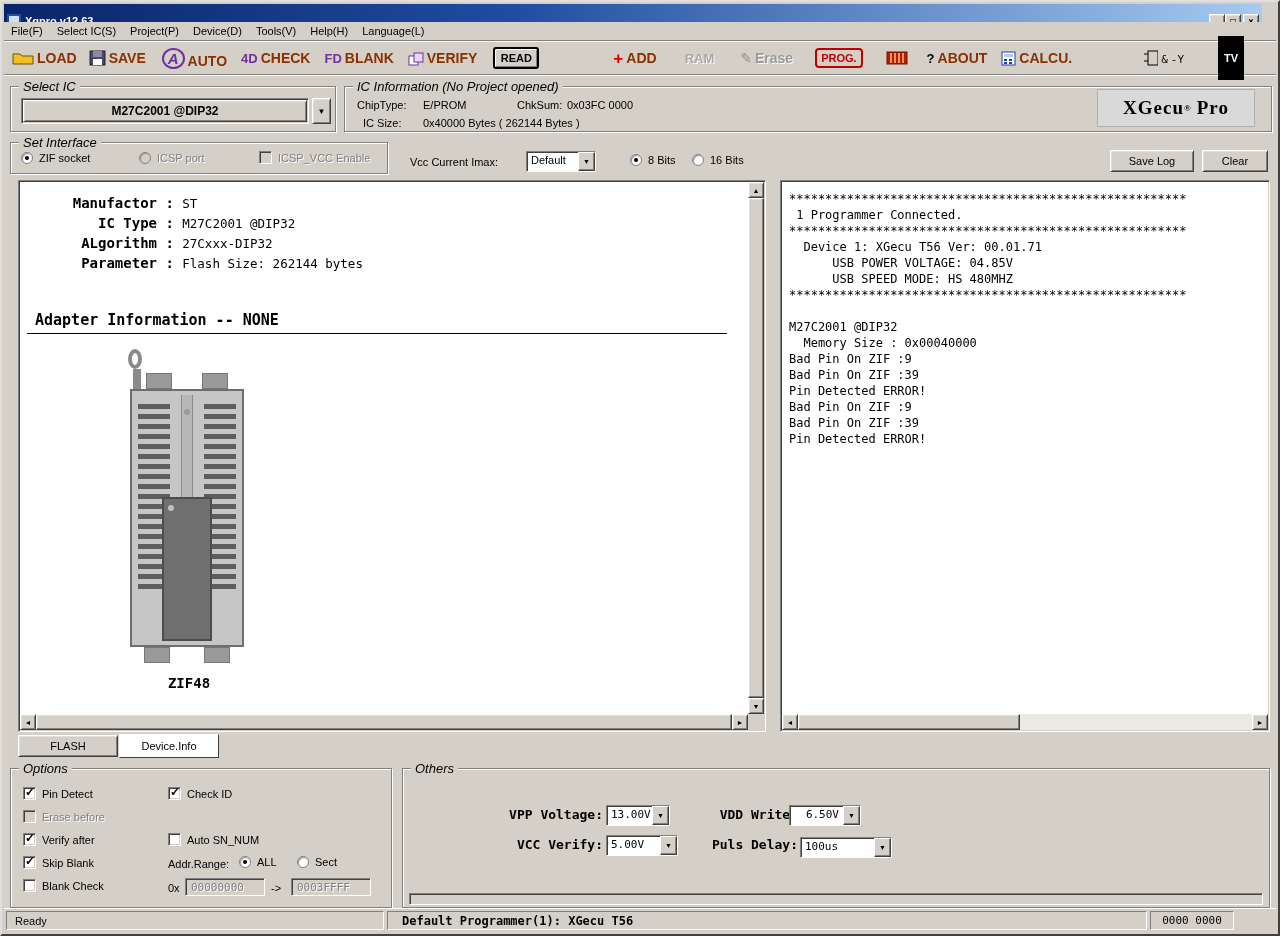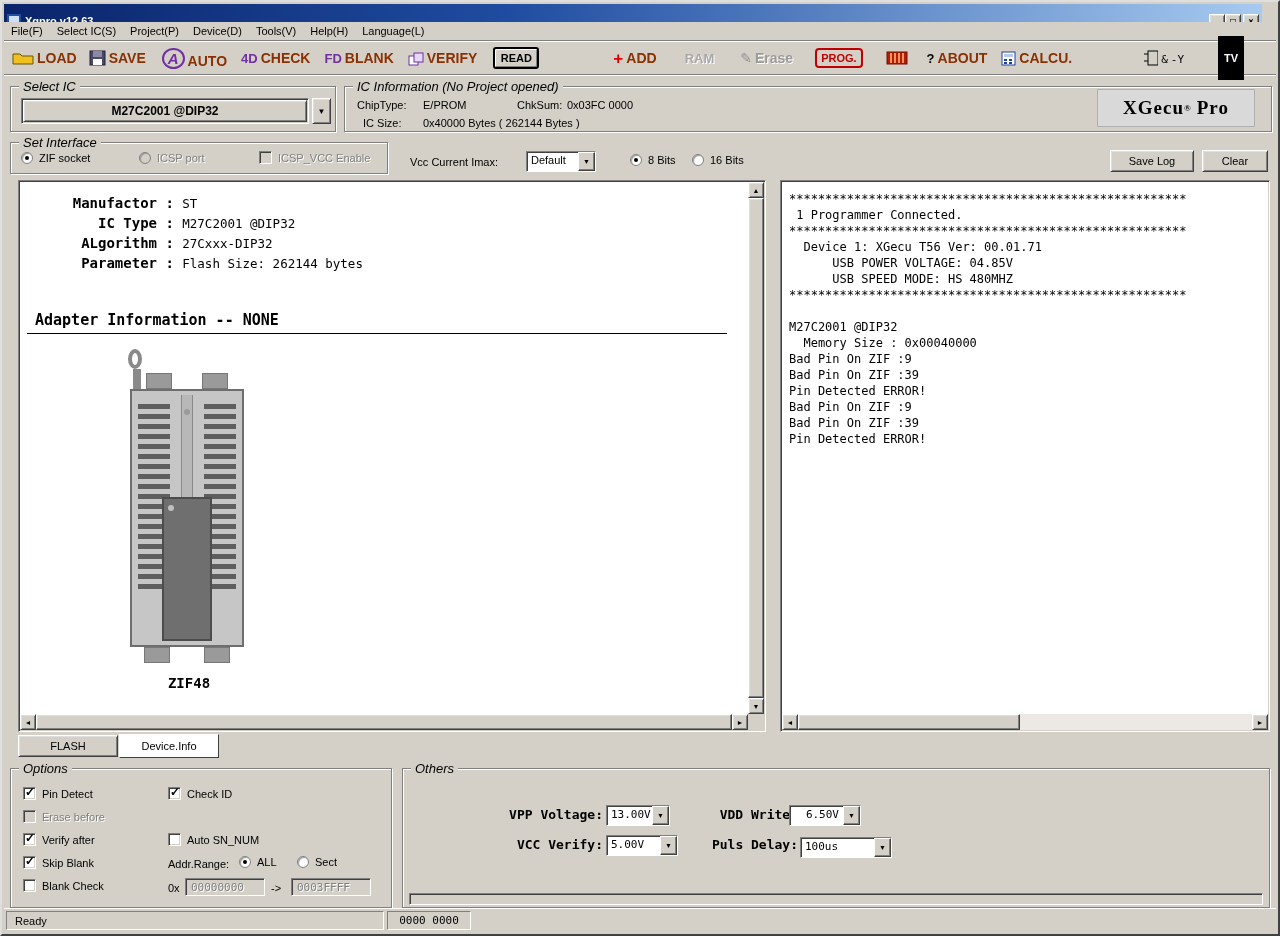--- a/index.html
+++ b/index.html
@@ -449,18 +449,21 @@
       <span class="combo-text mono">100us</span>
       <span class="combo-btn">▼</span>
     </div>
     <div class="progressbar"></div>
   </div>
 
   <div class="statusbar">
     <div class="sseg" style="width:378px;">
       <span>Ready</span>
     </div>
+    <div class="sseg mono" style="width:760px; font-weight:bold; font-size:12px; padding-left:14px;">
+      <span>Default Programmer(1): XGecu T56</span>
+    </div>
     <div class="sseg mono" style="width:84px; justify-content:center; font-size:11px;">
       <span>0000 0000</span>
     </div>
   </div>
 
 </div>
 
 </body></html>

